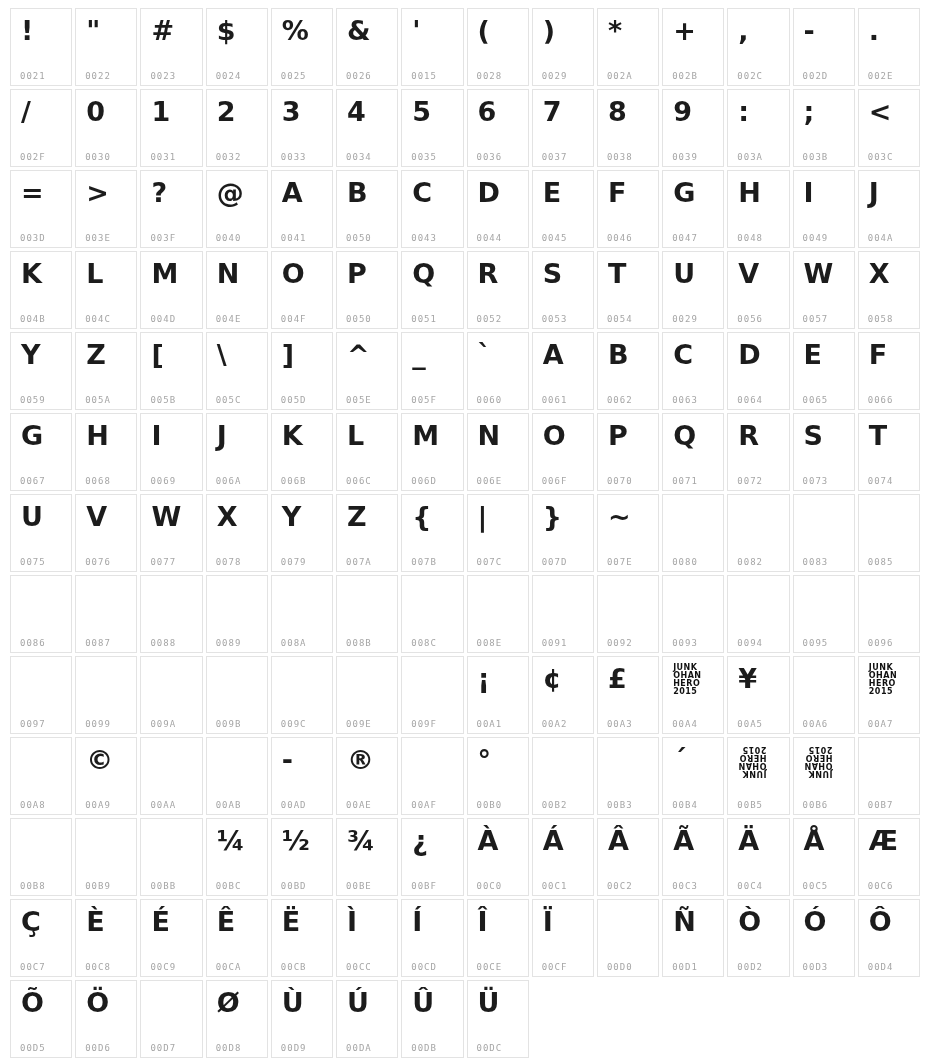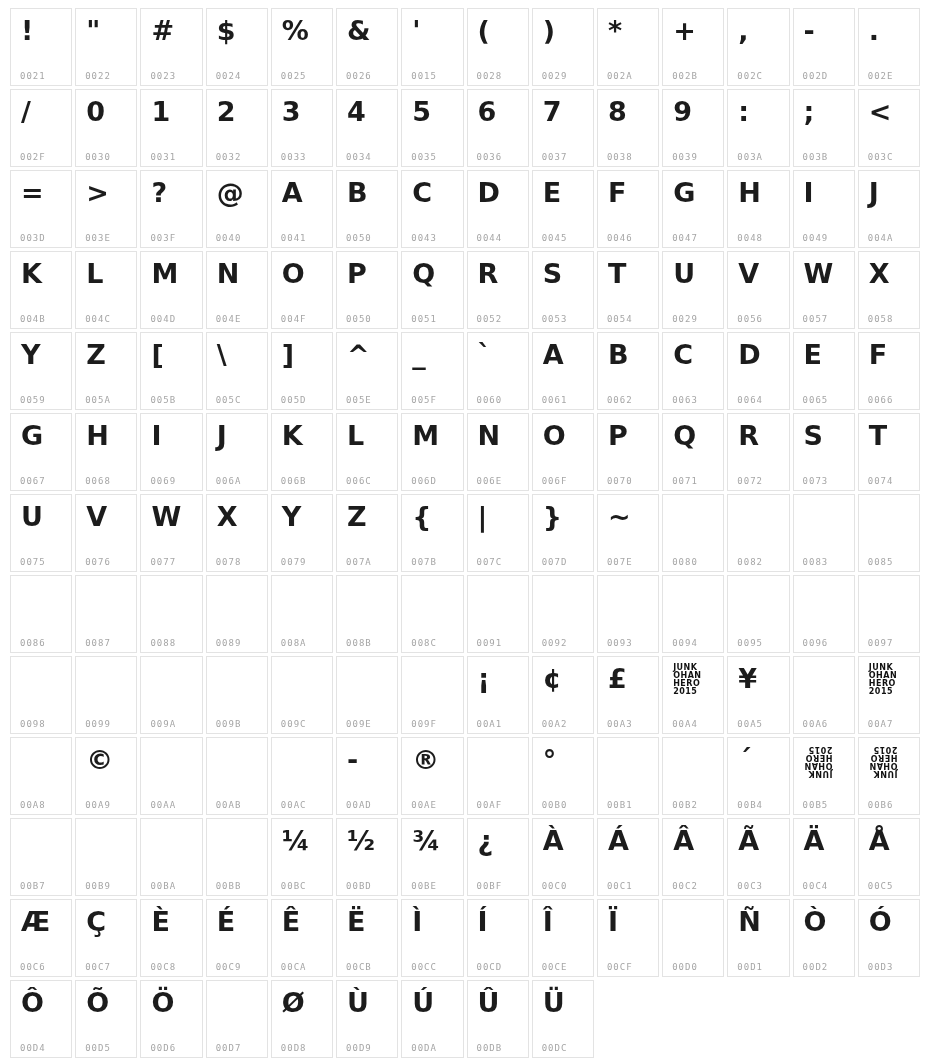--- a/index.html
+++ b/index.html
@@ -478,20 +478,24 @@
     <div class="cell">
       <div class="glyph"></div>
       <div class="code">008B</div>
     </div>
     <div class="cell">
       <div class="glyph"></div>
       <div class="code">008C</div>
     </div>
     <div class="cell">
       <div class="glyph"></div>
+      <div class="code">008E</div>
+    </div>
+    <div class="cell">
+      <div class="glyph"></div>
       <div class="code">0091</div>
     </div>
     <div class="cell">
       <div class="glyph"></div>
       <div class="code">0092</div>
     </div>
     <div class="cell">
       <div class="glyph"></div>
       <div class="code">0093</div>
     </div>
@@ -503,24 +507,20 @@
       <div class="glyph"></div>
       <div class="code">0095</div>
     </div>
     <div class="cell">
       <div class="glyph"></div>
       <div class="code">0096</div>
     </div>
     <div class="cell">
       <div class="glyph"></div>
       <div class="code">0097</div>
-    </div>
-    <div class="cell">
-      <div class="glyph"></div>
-      <div class="code">0098</div>
     </div>
     <div class="cell">
       <div class="glyph"></div>
       <div class="code">0099</div>
     </div>
     <div class="cell">
       <div class="glyph"></div>
       <div class="code">009A</div>
     </div>
     <div class="cell">
@@ -571,64 +571,60 @@
     </div>
     <div class="cell">
       <div class="glyph"></div>
       <div class="code">00AA</div>
     </div>
     <div class="cell">
       <div class="glyph"></div>
       <div class="code">00AB</div>
     </div>
     <div class="cell">
-      <div class="glyph"></div>
-      <div class="code">00AC</div>
-    </div>
-    <div class="cell">
       <div class="glyph">-</div>
       <div class="code">00AD</div>
     </div>
     <div class="cell">
       <div class="glyph">®</div>
       <div class="code">00AE</div>
     </div>
     <div class="cell">
       <div class="glyph"></div>
       <div class="code">00AF</div>
     </div>
     <div class="cell">
       <div class="glyph">°</div>
       <div class="code">00B0</div>
     </div>
     <div class="cell">
       <div class="glyph"></div>
-      <div class="code">00B1</div>
-    </div>
-    <div class="cell">
-      <div class="glyph"></div>
       <div class="code">00B2</div>
+    </div>
+    <div class="cell">
+      <div class="glyph"></div>
+      <div class="code">00B3</div>
     </div>
     <div class="cell">
       <div class="glyph">´</div>
       <div class="code">00B4</div>
     </div>
     <div class="cell"><div class="glyph logo flipped"><div>JUNK</div><div>OHAN</div><div>HERO</div><div>2015</div></div><div class="code">00B5</div></div>
     <div class="cell"><div class="glyph logo flipped"><div>JUNK</div><div>OHAN</div><div>HERO</div><div>2015</div></div><div class="code">00B6</div></div>
     <div class="cell">
       <div class="glyph"></div>
       <div class="code">00B7</div>
     </div>
     <div class="cell">
       <div class="glyph"></div>
+      <div class="code">00B8</div>
+    </div>
+    <div class="cell">
+      <div class="glyph"></div>
       <div class="code">00B9</div>
-    </div>
-    <div class="cell">
-      <div class="glyph"></div>
-      <div class="code">00BA</div>
     </div>
     <div class="cell">
       <div class="glyph"></div>
       <div class="code">00BB</div>
     </div>
     <div class="cell">
       <div class="glyph">¼</div>
       <div class="code">00BC</div>
     </div>
     <div class="cell">

